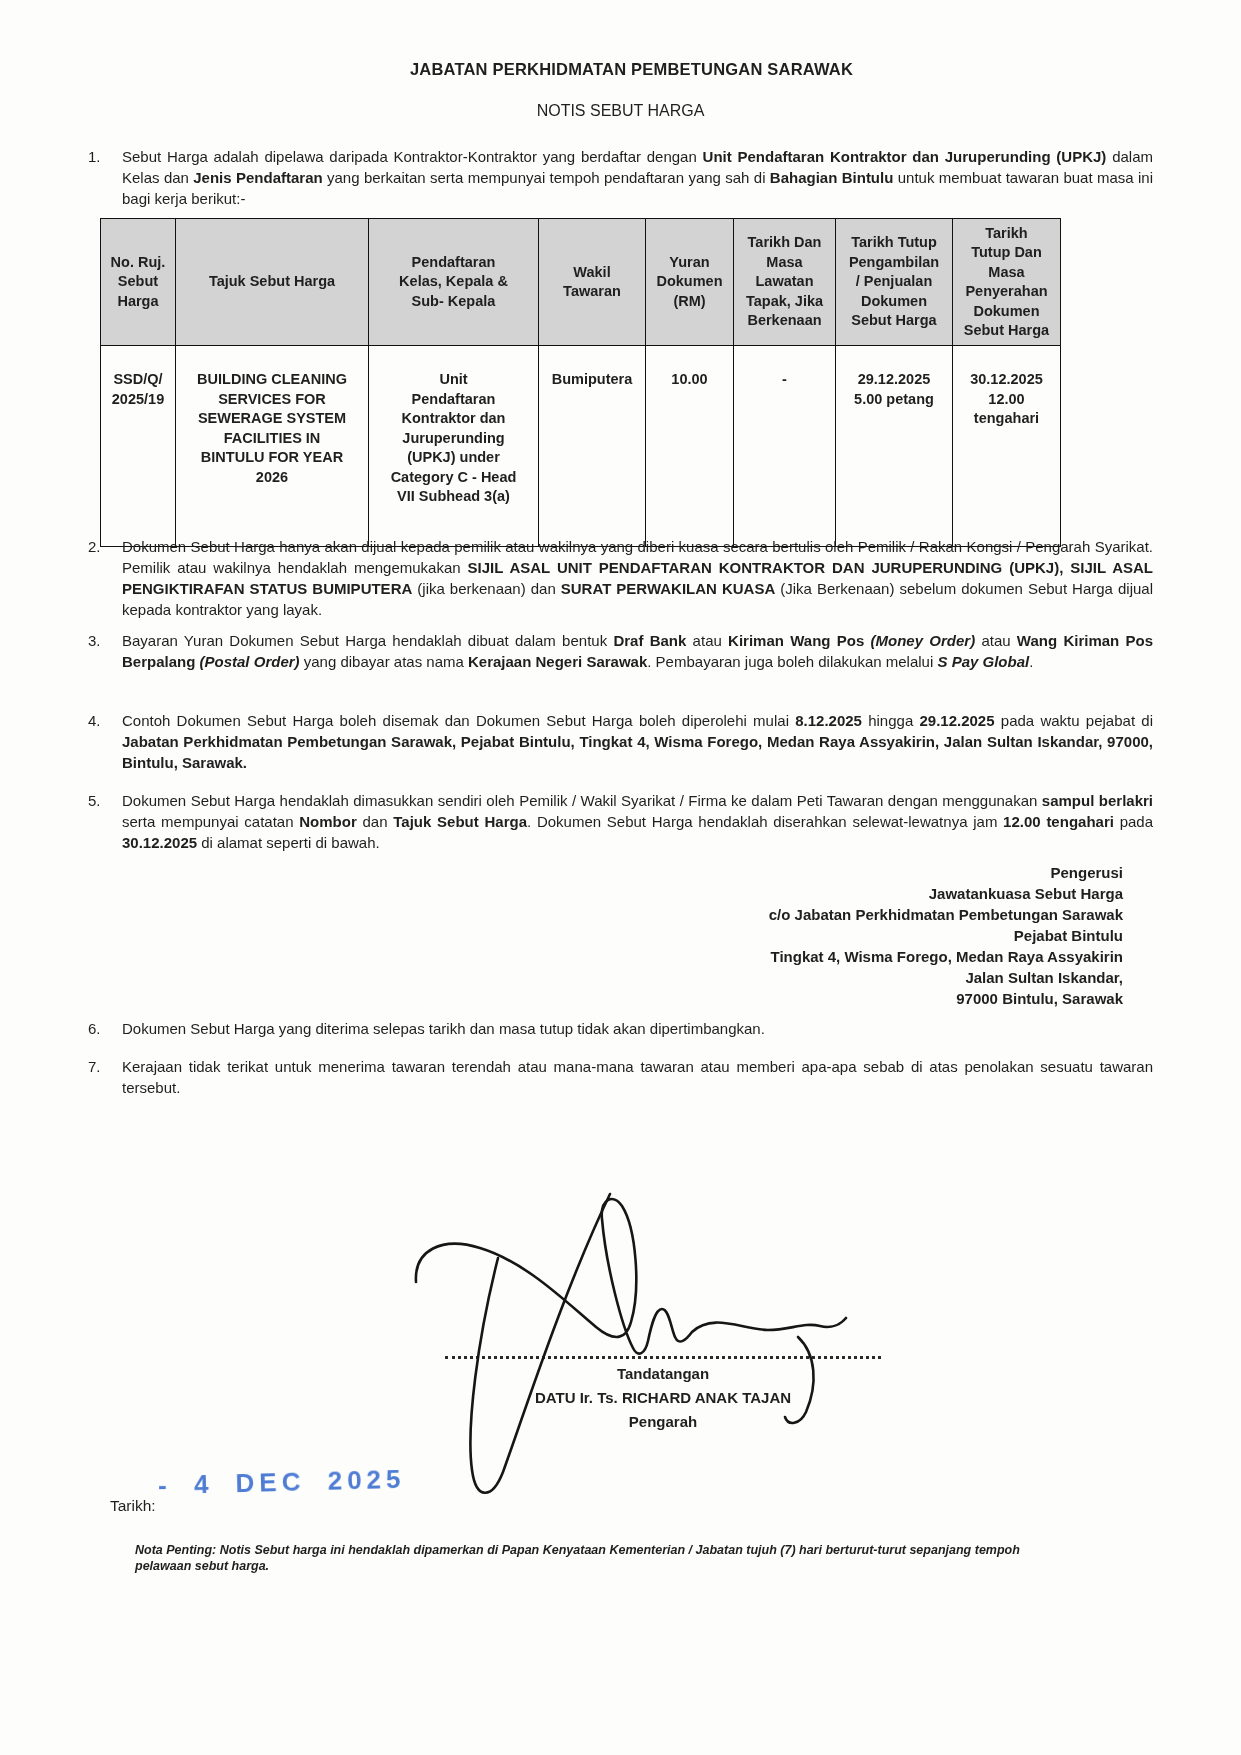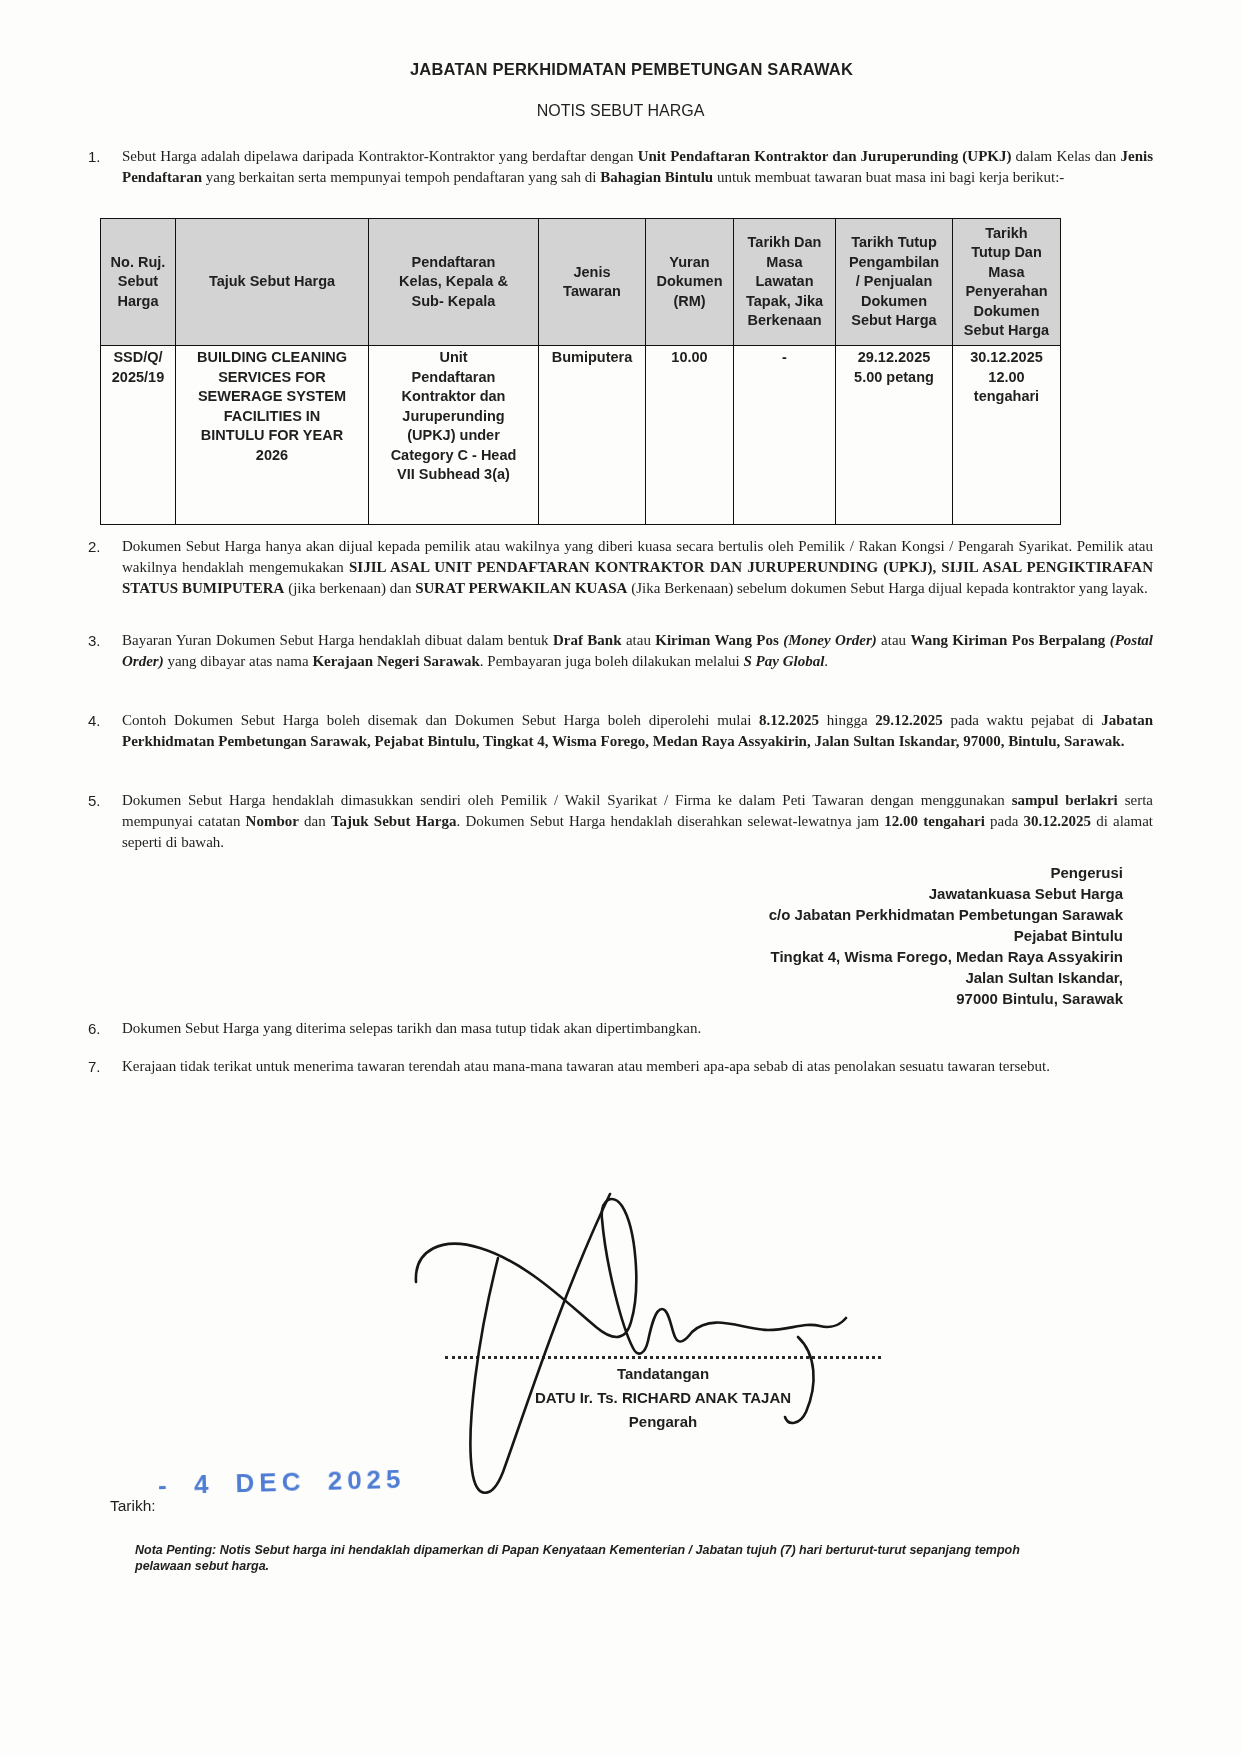--- a/index.html
+++ b/index.html
@@ -10,36 +10,36 @@
     background:#fdfdfc;
     font-family:"Liberation Sans",sans-serif;
     color:#1f1f1f;
     overflow:hidden;
   }
   .abs{position:absolute;}
   .title{left:11px;top:60px;width:100%;text-align:center;font-weight:bold;font-size:16.5px;letter-spacing:.2px;}
   .subtitle{left:0;top:102px;width:100%;text-align:center;font-weight:normal;font-size:16px;}
   .para{left:88px;width:1065px;display:flex;font-size:15px;line-height:21px;text-align:justify;}
   .para .num{flex:none;width:34px;}
-  .para .ptext{flex:1;font-family:Liberation Serif, serif;}
+  .para .ptext{flex:1;}
   .b{font-weight:bold;}
   .i{font-style:italic;}
   table.quote{
     left:100px;top:218px;width:960px;
     border-collapse:collapse;table-layout:fixed;
     font-size:14.5px;font-weight:bold;line-height:19.5px;
   }
   table.quote th,table.quote td{
     border:1.6px solid #111;
     white-space:pre-line;
     text-align:center;
     padding:4px 4px;
   }
   table.quote th{background:#d3d3d3;height:118px;vertical-align:middle;font-weight:bold;}
-  table.quote td{height:172px;vertical-align:top;padding-top:2px;}
+  table.quote td{height:172px;vertical-align:top;padding-top:24px;}
   .address{left:88px;top:862px;width:1035px;text-align:right;font-weight:bold;font-size:15px;line-height:21px;white-space:pre-line;}
   .sig-svg{left:398px;top:1162px;pointer-events:none;z-index:5;}
   .sig-block{left:445px;top:1356px;width:436px;text-align:center;font-size:15px;line-height:24px;font-weight:bold;}
   .sig-dots{border-top:3px dotted #2a2a2a;height:0;margin-bottom:3px;}
   .date-label{left:110px;top:1497px;font-size:15.5px;text-align:right;}
   .date-stamp{
     left:158px;top:1467px;
     font-size:26px;font-weight:bold;letter-spacing:5px;word-spacing:10px;
     transform:rotate(-1.5deg);
     filter:blur(.4px);opacity:.92;
@@ -72,21 +72,21 @@
     </colgroup>
     <thead>
       <tr>
         <th>No. Ruj.
 Sebut
 Harga</th>
         <th>Tajuk Sebut Harga</th>
         <th>Pendaftaran
 Kelas, Kepala &amp;
 Sub- Kepala</th>
-        <th>Jenis
+        <th>Wakil
 Tawaran</th>
         <th>Yuran
 Dokumen
 (RM)</th>
         <th>Tarikh Dan
 Masa
 Lawatan
 Tapak, Jika
 Berkenaan</th>
         <th>Tarikh Tutup

